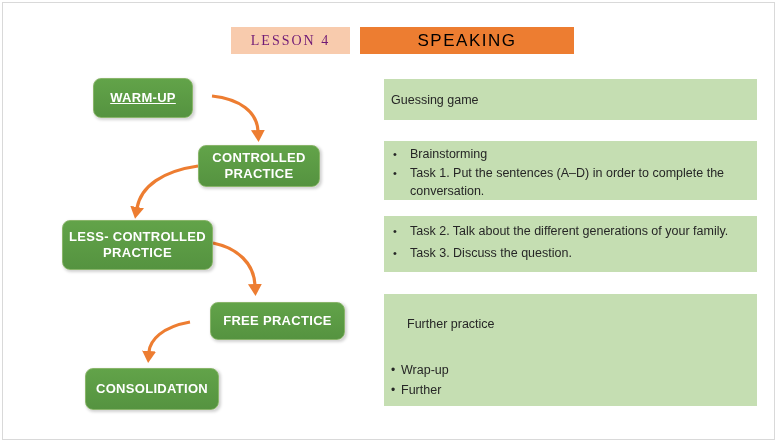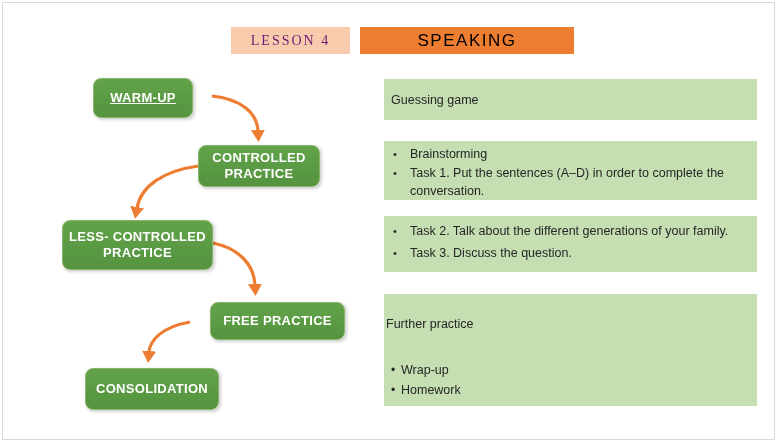--- a/index.html
+++ b/index.html
@@ -29,21 +29,21 @@
 
   
   .arrows{position:absolute;left:0;top:0;pointer-events:none;}
 
   
   .panel{position:absolute;left:384px;width:373px;background:#c5deb2;color:#262626;
     font-size:12.5px;box-sizing:border-box;}
   .p1{top:79px;height:41px;display:flex;align-items:center;padding-left:7px;}
   .p2{top:141px;height:59px;padding:4px 8px 0 6px;line-height:18.5px;}
   .p3{top:216px;height:56px;padding:4px 8px 0 6px;line-height:22px;}
-  .p4{top:294px;height:60px;display:flex;align-items:center;padding-left:2px;}
+  .p4{top:294px;height:60px;display:flex;align-items:center;padding-left:23px;}
   .p5{top:354px;height:52px;padding:6px 8px 0 5px;line-height:20px;}
   .brow{display:flex;}
   .brow .b{width:10px;margin-right:10px;text-align:center;flex:0 0 auto;font-size:11px;}
   .brow .t{max-width:346px;}
   .p5 .b{width:8px;margin-right:4px;font-size:12px;}
 </style>
 </head>
 <body>
 
 <div class="stage">
@@ -100,16 +100,16 @@
     <span>Further practice</span>
   </div>
 
   <div class="panel p5">
     <div class="brow">
       <span class="b">•</span>
       <span class="t">Wrap-up</span>
     </div>
     <div class="brow">
       <span class="b">•</span>
-      <span class="t">Homework</span>
+      <span class="t">Further</span>
     </div>
   </div>
 </div>
 
 </body></html>

